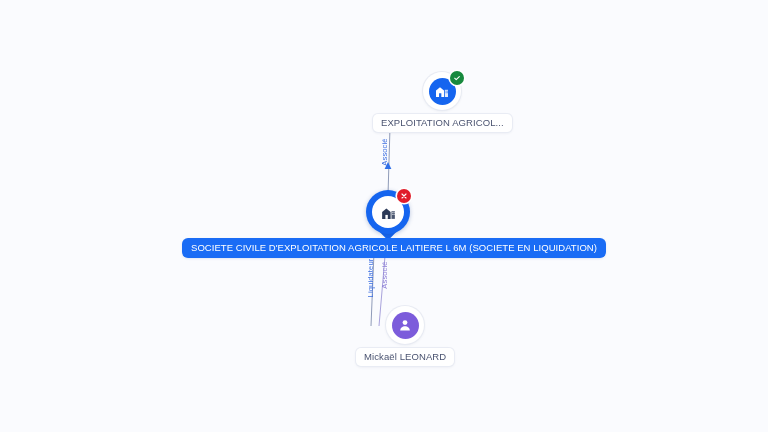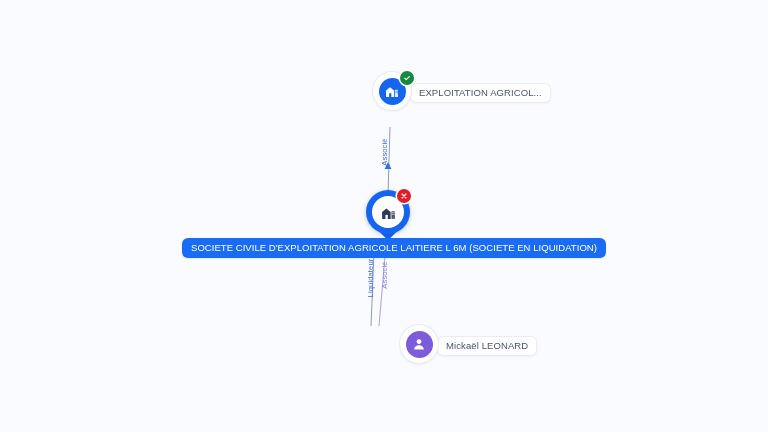--- a/index.html
+++ b/index.html
@@ -30,21 +30,21 @@
     top: 0;
     width: 768px;
     height: 432px;
     pointer-events: none;
   }
 
   
   .node {
     position: absolute;
     display: flex;
-    flex-direction: row;
+    flex-direction: column;
     align-items: center;
   }
 
   
   .node-disc {
     width: 38px;
     height: 38px;
     border-radius: 50%;
     background: #ffffff;
     box-shadow: 0 0 0 1px #e8ebf3, 0 1px 3px rgba(30,50,90,0.10);
@@ -230,21 +230,21 @@
       <div class="badge badge-ko" style="top:-1px; right:-1px;">
         <svg width="8" height="8" viewBox="0 0 24 24">
           <path d="M6 6L18 18M18 6L6 18" stroke="#ffffff" stroke-width="3.4" stroke-linecap="round"></path>
         </svg>
       </div>
     </div>
   </div>
 
   <div class="node-label selected" style="position:absolute; left:183px; top:235px;">SOCIETE CIVILE D'EXPLOITATION AGRICOLE LAITIERE L 6M (SOCIETE EN LIQUIDATION)</div>
 
-  <div class="node" style="left: 356px; top: 325px; margin-left: 44px;">
+  <div class="node" style="left: 356px; top: 306px;">
     <div class="node-disc">
       <div class="node-disc-inner disc-purple">
 
         <svg width="16" height="16" viewBox="0 0 24 24">
           <circle cx="12" cy="8.4" r="3.6" fill="#ffffff"></circle>
           <path d="M4.8 20.4C4.8 16.4 8.1 13.8 12 13.8C15.9 13.8 19.2 16.4 19.2 20.4Z" fill="#ffffff"></path>
         </svg>
       </div>
     </div>
     <div class="node-label">Mickaël LEONARD</div>

